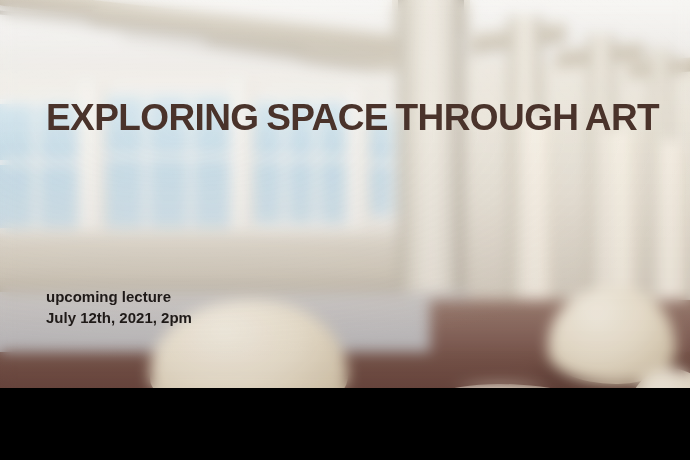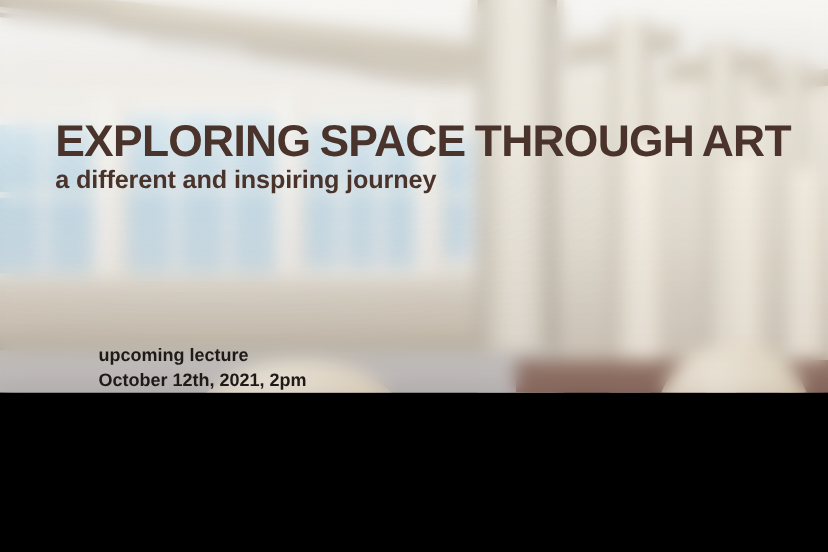--- a/index.html
+++ b/index.html
@@ -3,21 +3,21 @@
 <meta charset="utf-8">
 <style>
   html, body {
     margin: 0;
     padding: 0;
     background: #000;
   }
   #poster {
     position: relative;
     width: 690px;
-    height: 327px;
+    height: 388px;
     overflow: hidden;
     font-family: "Liberation Sans", sans-serif;
     background: #a3a3a3;
   }
 
   
   .photo {
     position: absolute;
     inset: 0;
     overflow: hidden;
@@ -207,21 +207,21 @@
     white-space: nowrap;
   }
   .details {
     position:absolute;
     left:46px; top:286px;
     font-size: 15px;
     font-weight: 700;
     line-height: 21px;
     white-space: nowrap;
   }
-  .details div { white-space: nowrap; margin-left: 36px; }
+  .details div { white-space: nowrap; }
 </style>
 </head>
 <body>
 
 <div id="poster">
 
   <div class="photo">
     <div class="layer bg-base"></div>
 
     <div class="layer ceiling"></div>
@@ -290,21 +290,20 @@
     <div class="layer bundle b3"></div>
     <div class="layer bundle b4"></div>
 
     <div class="photo-blur"></div>
     <div class="grade"></div>
   </div>
 
   <div class="content">
     <div class="headline" style="color: rgb(74, 51, 43);">EXPLORING SPACE THROUGH ART</div>
 
-    <div class="subhead" style="color: rgb(74, 51, 43);">a different and inspiring journey</div>
 
     <div class="details" style="color: rgb(31, 26, 24);">
       <div>upcoming lecture</div>
-      <div>October 12th, 2021, 2pm</div>
+      <div>July 12th, 2021, 2pm</div>
     </div>
   </div>
 
 </div>
 
 </body></html>

